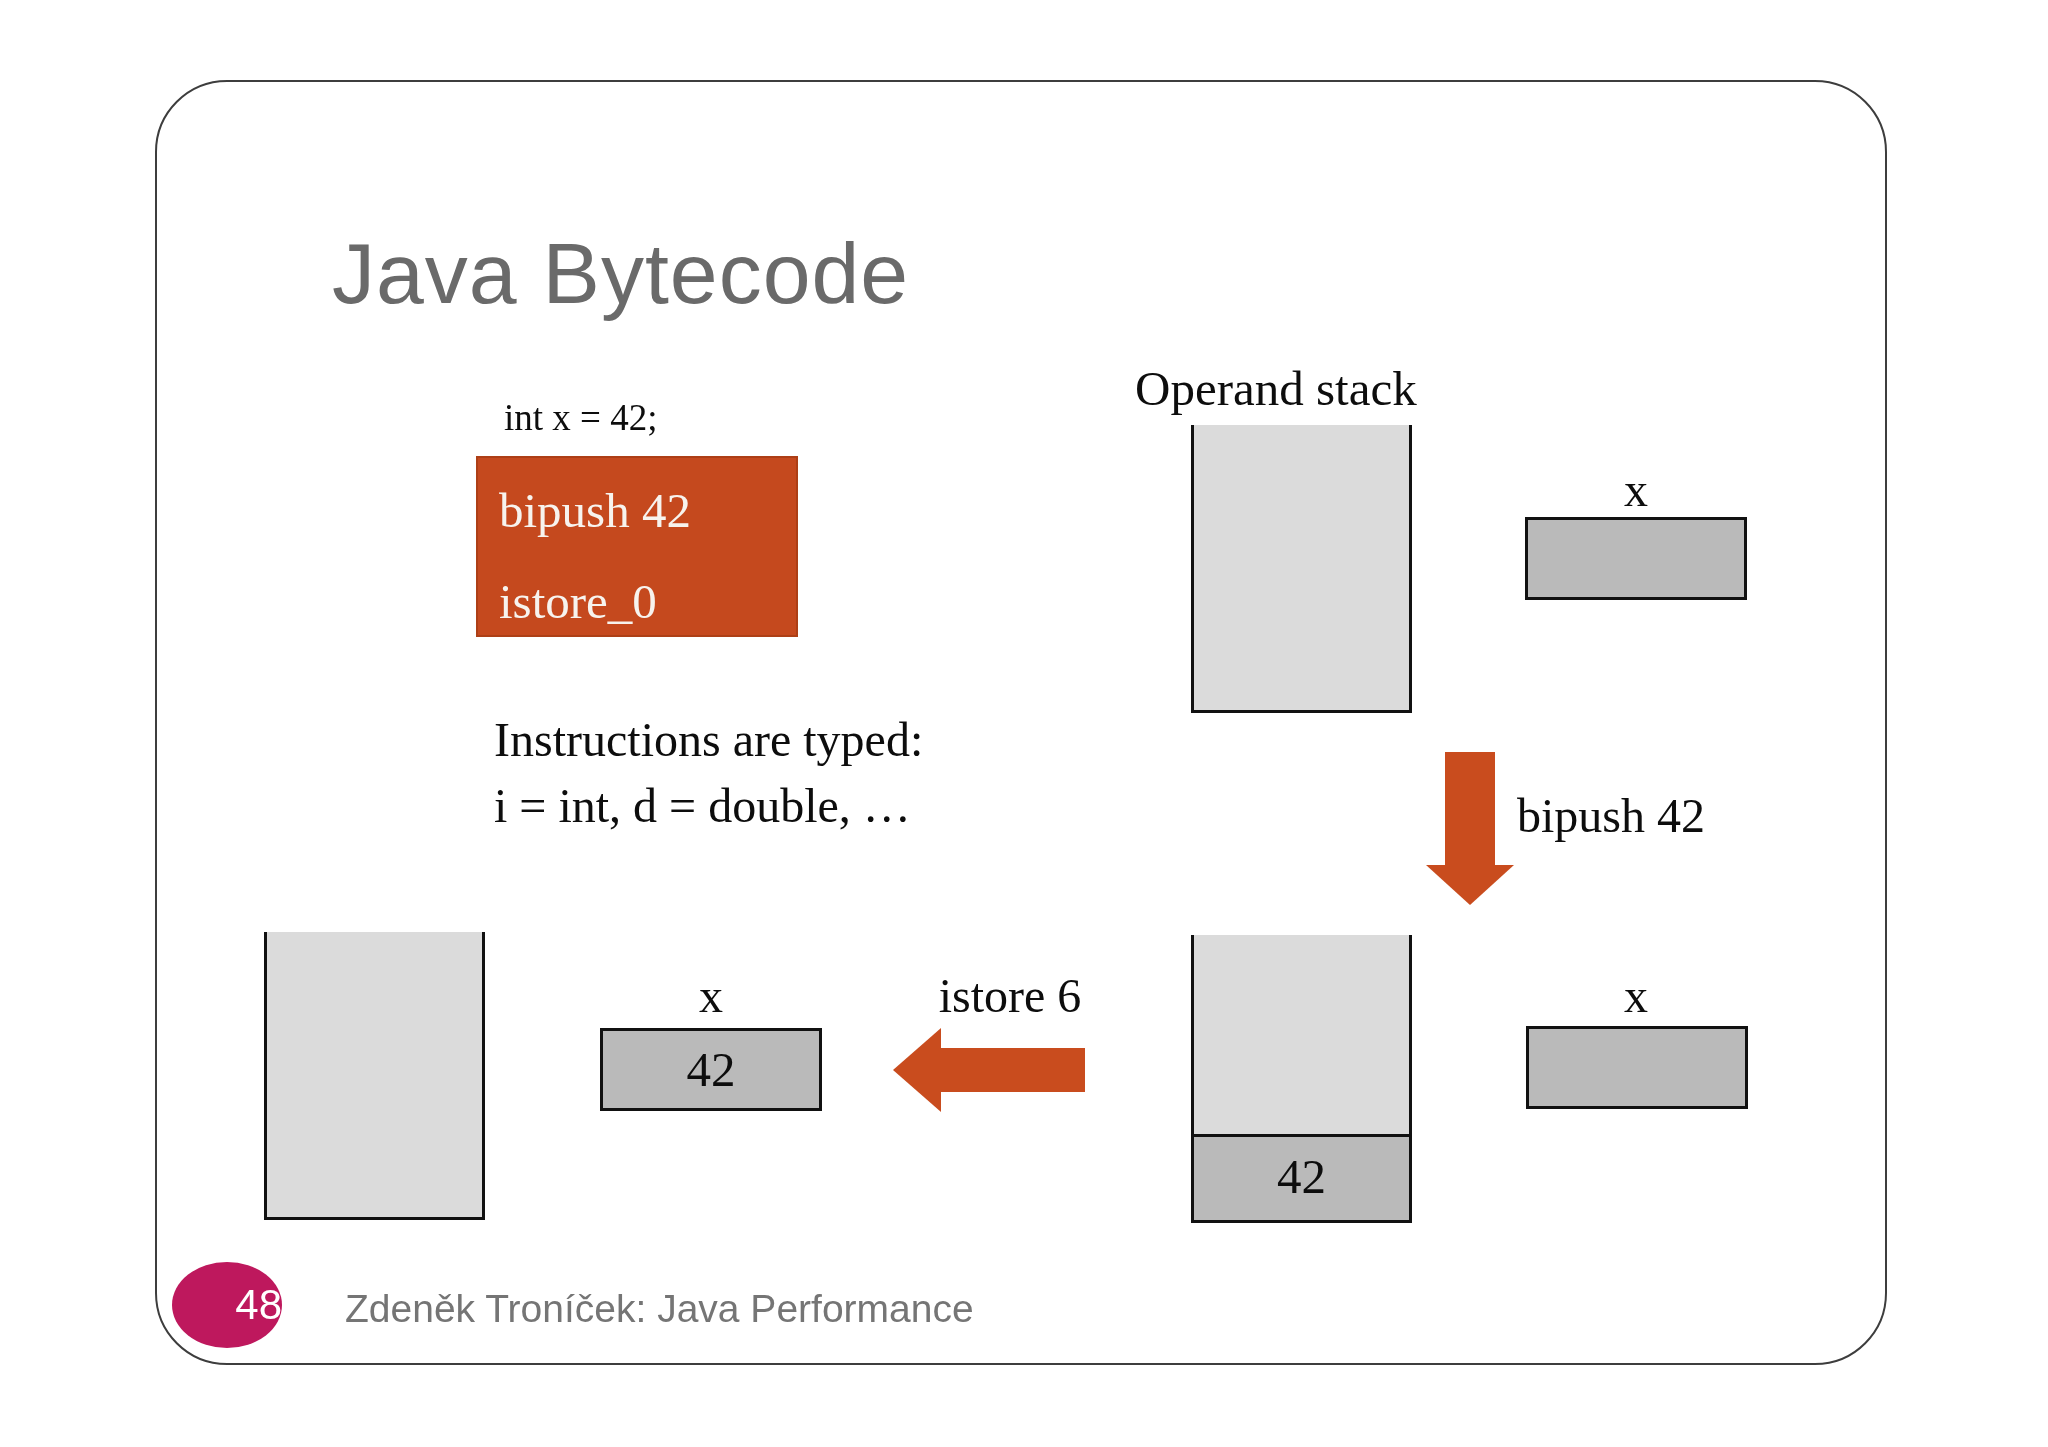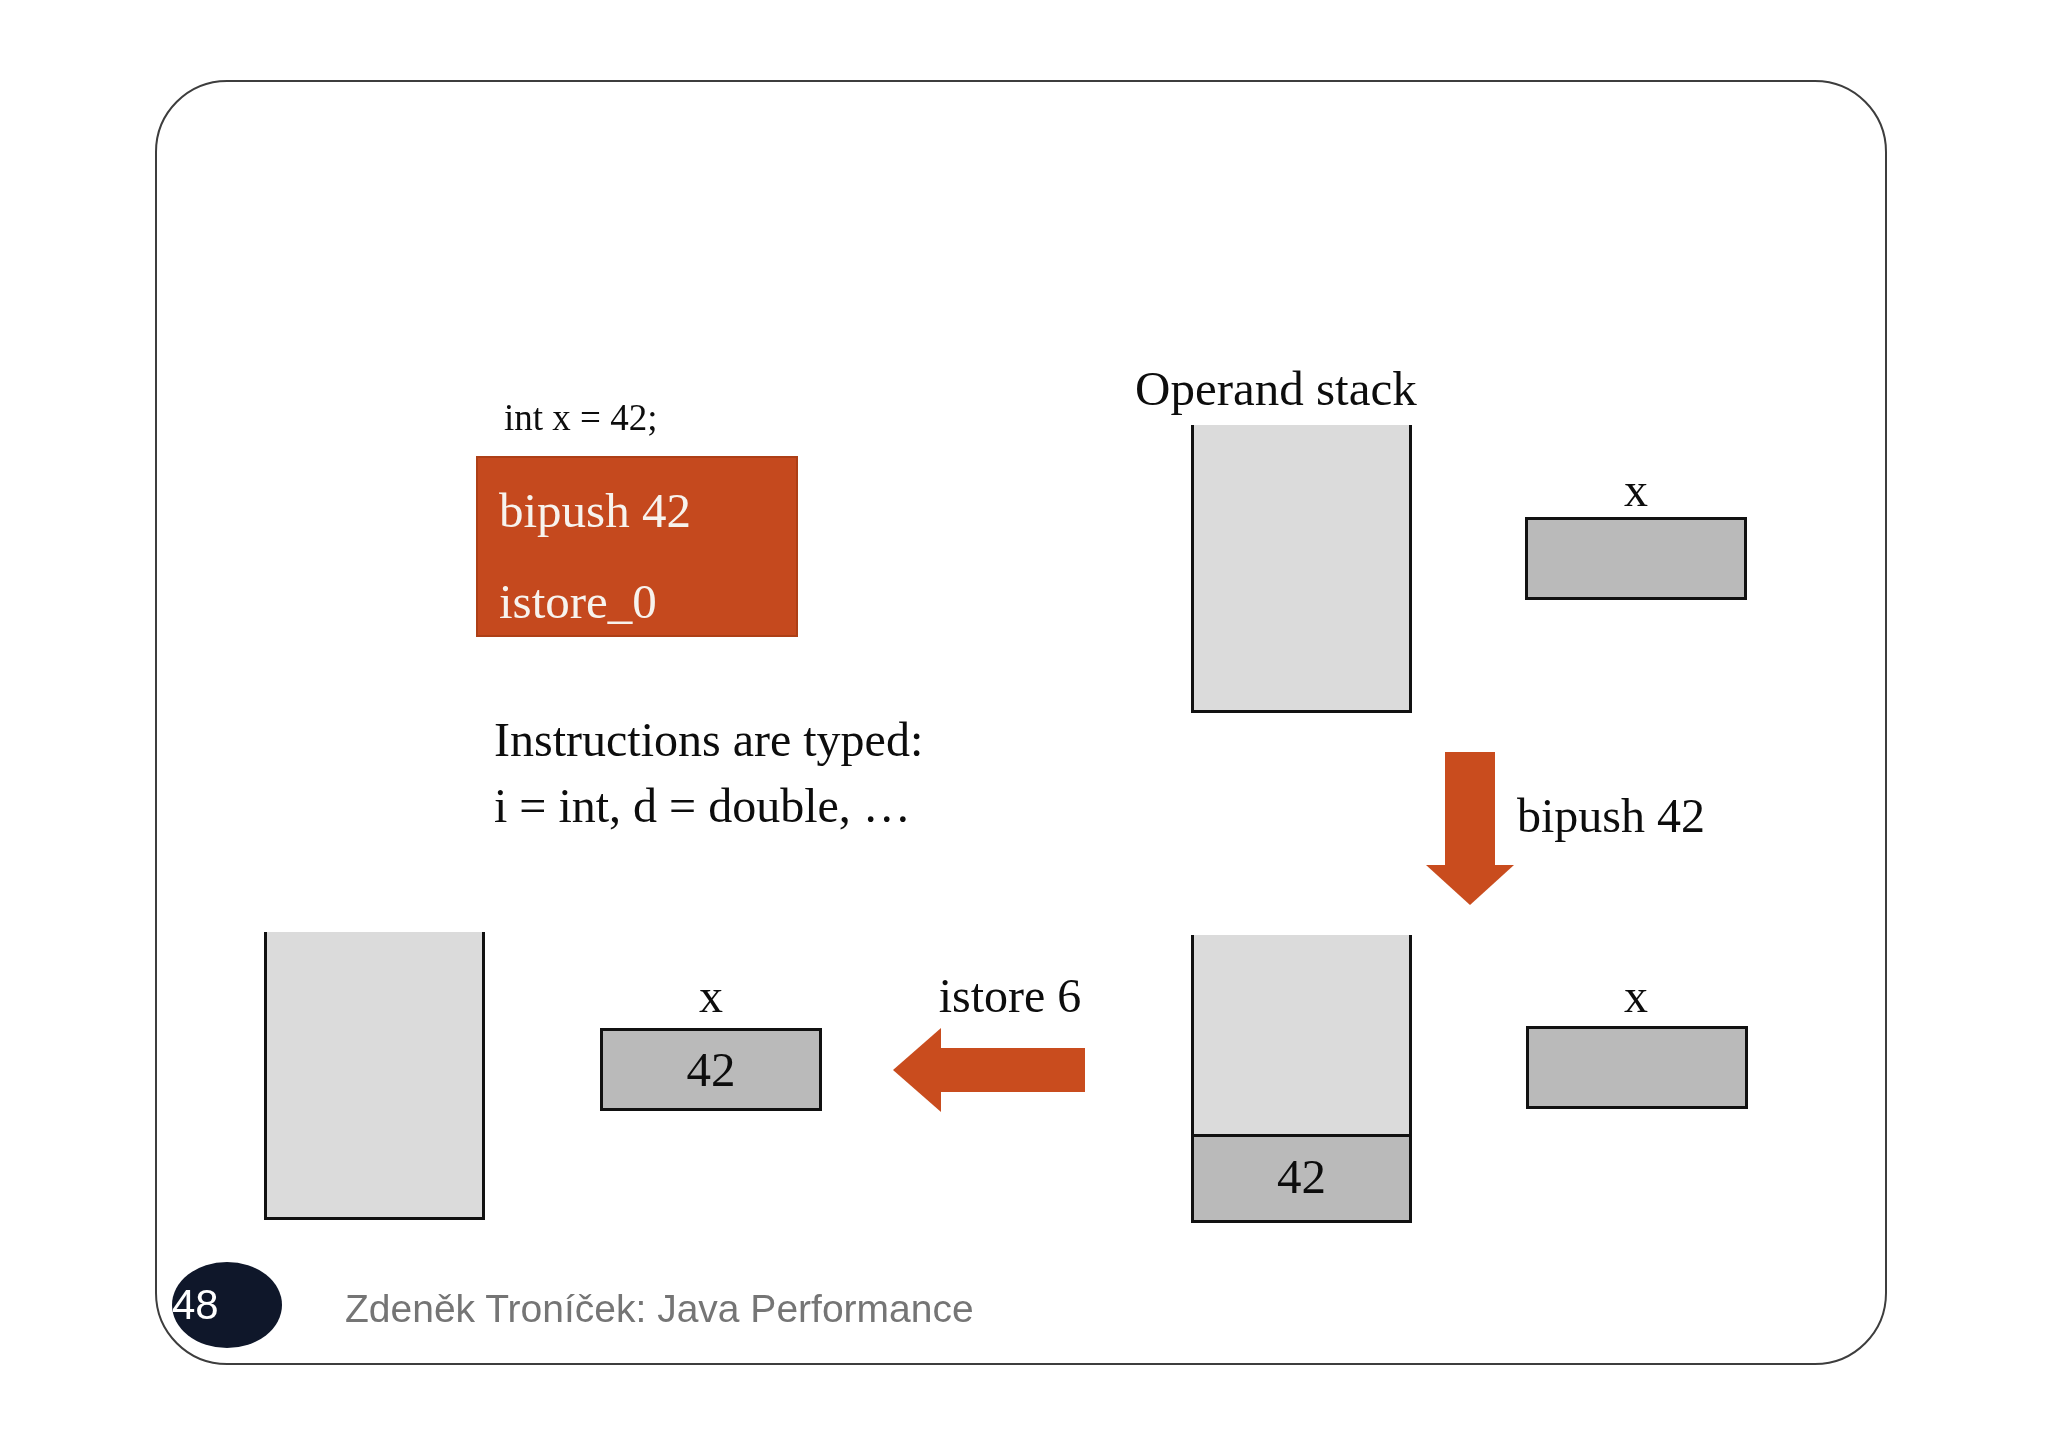--- a/index.html
+++ b/index.html
@@ -102,35 +102,36 @@
   .arrow-left-body{
     position:absolute;left:941px;top:1048px;width:144px;height:44px;
     background:#c94c1e;
   }
   .step2-label{
     position:absolute;left:900px;top:968px;width:220px;
     text-align:center;font-size:48px;
   }
   .page-number-badge{
     position:absolute;left:172px;top:1262px;width:110px;height:86px;
-    background:#0f172a;border-radius:50%;
-    text-align:left;line-height:86px;
+    background:#be185d;border-radius:50%;
+    text-align:right;line-height:86px;
     font-size:42px;color:#ffffff;
   }
   .footer-text{
     position:absolute;left:345px;top:1287px;
     font-size:39px;color:#757575;
   }
 </style>
 </head>
 <body>
 
 <div class="page">
   <div class="slide-frame"></div>
 
+  <div class="page-title">Java Bytecode</div>
 
   <div class="source-line serif">int x = 42;</div>
 
   <div class="bytecode-box">
     <div class="bytecode-line serif bc1">bipush 42</div>
     <div class="bytecode-line serif bc2">istore_0</div>
   </div>
 
   <div class="note-line serif note1">Instructions are typed:</div>
   <div class="note-line serif note2">i = int, d = double, …</div>

